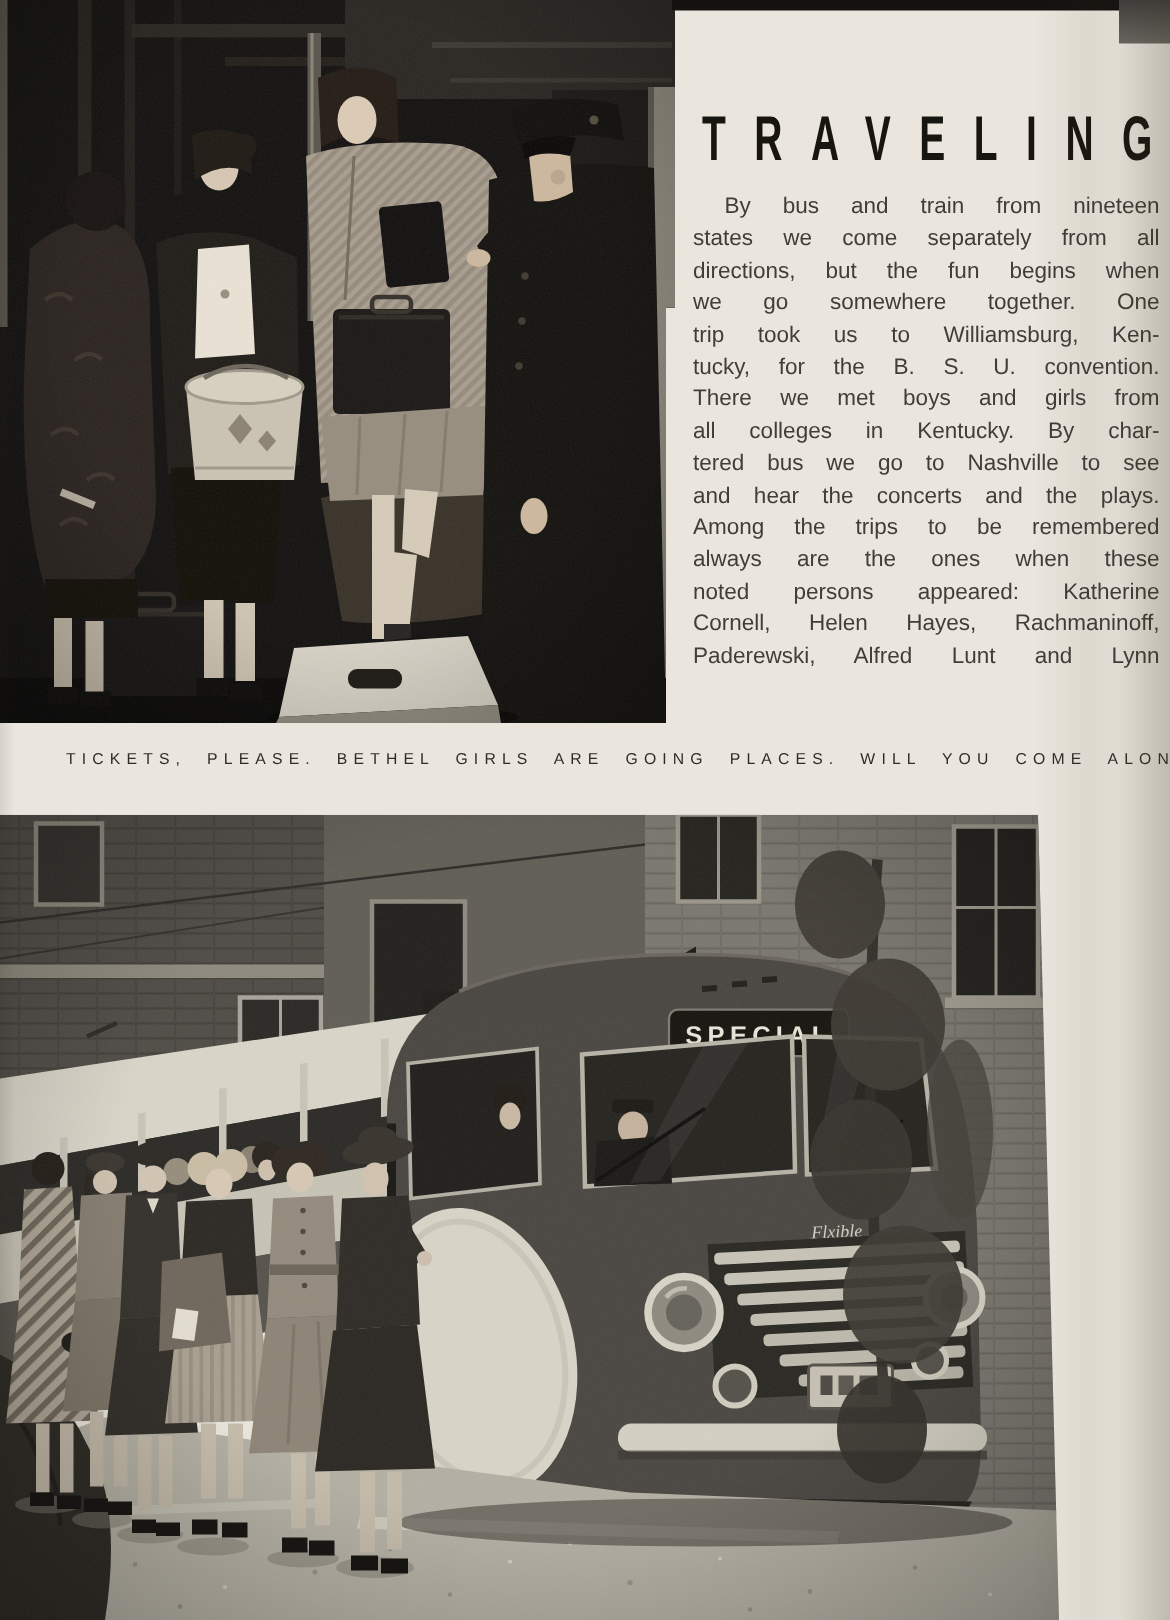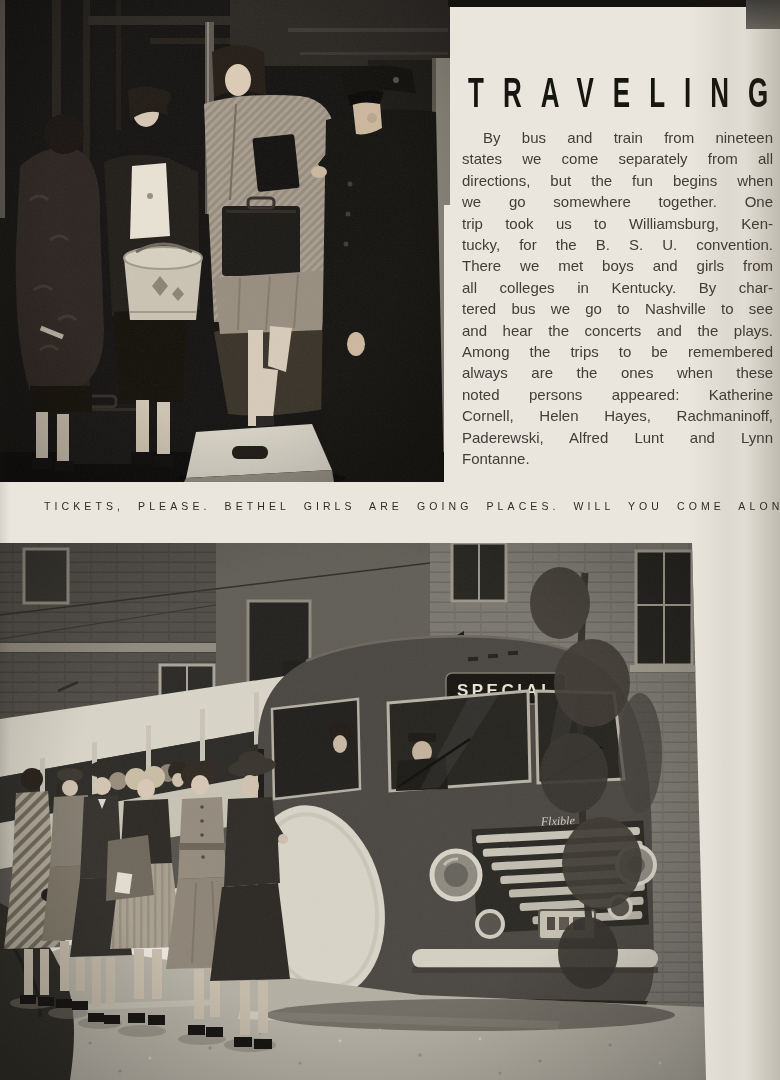--- a/index.html
+++ b/index.html
@@ -180,21 +180,20 @@
       <div class="bline">tucky, for the B. S. U. convention.</div>
       <div class="bline">There we met boys and girls from</div>
       <div class="bline">all colleges in Kentucky. By char-</div>
       <div class="bline">tered bus we go to Nashville to see</div>
       <div class="bline">and hear the concerts and the plays.</div>
       <div class="bline">Among the trips to be remembered</div>
       <div class="bline">always are the ones when these</div>
       <div class="bline">noted persons appeared: Katherine</div>
       <div class="bline">Cornell, Helen Hayes, Rachmaninoff,</div>
       <div class="bline">Paderewski, Alfred Lunt and Lynn</div>
-      <div class="bline last">Fontanne.</div>
     </div>
 
   <div id="caption">TICKETS, PLEASE. BETHEL GIRLS ARE GOING PLACES. WILL YOU COME ALONG?</div>
 
   <div class="photo" id="photo-bottom" role="img" aria-label="Seven girls lined up beside a chartered Flxible bus parked by brick buildings">
     <svg viewBox="0 0 706 537" preserveAspectRatio="none">
       <defs>
         <pattern id="bpBrickR" width="26" height="10" patternUnits="userSpaceOnUse">
           <rect width="26" height="10" fill="#7b7870"></rect>
           <rect width="26" height="1.5" y="8.5" fill="#6a675f"></rect>

